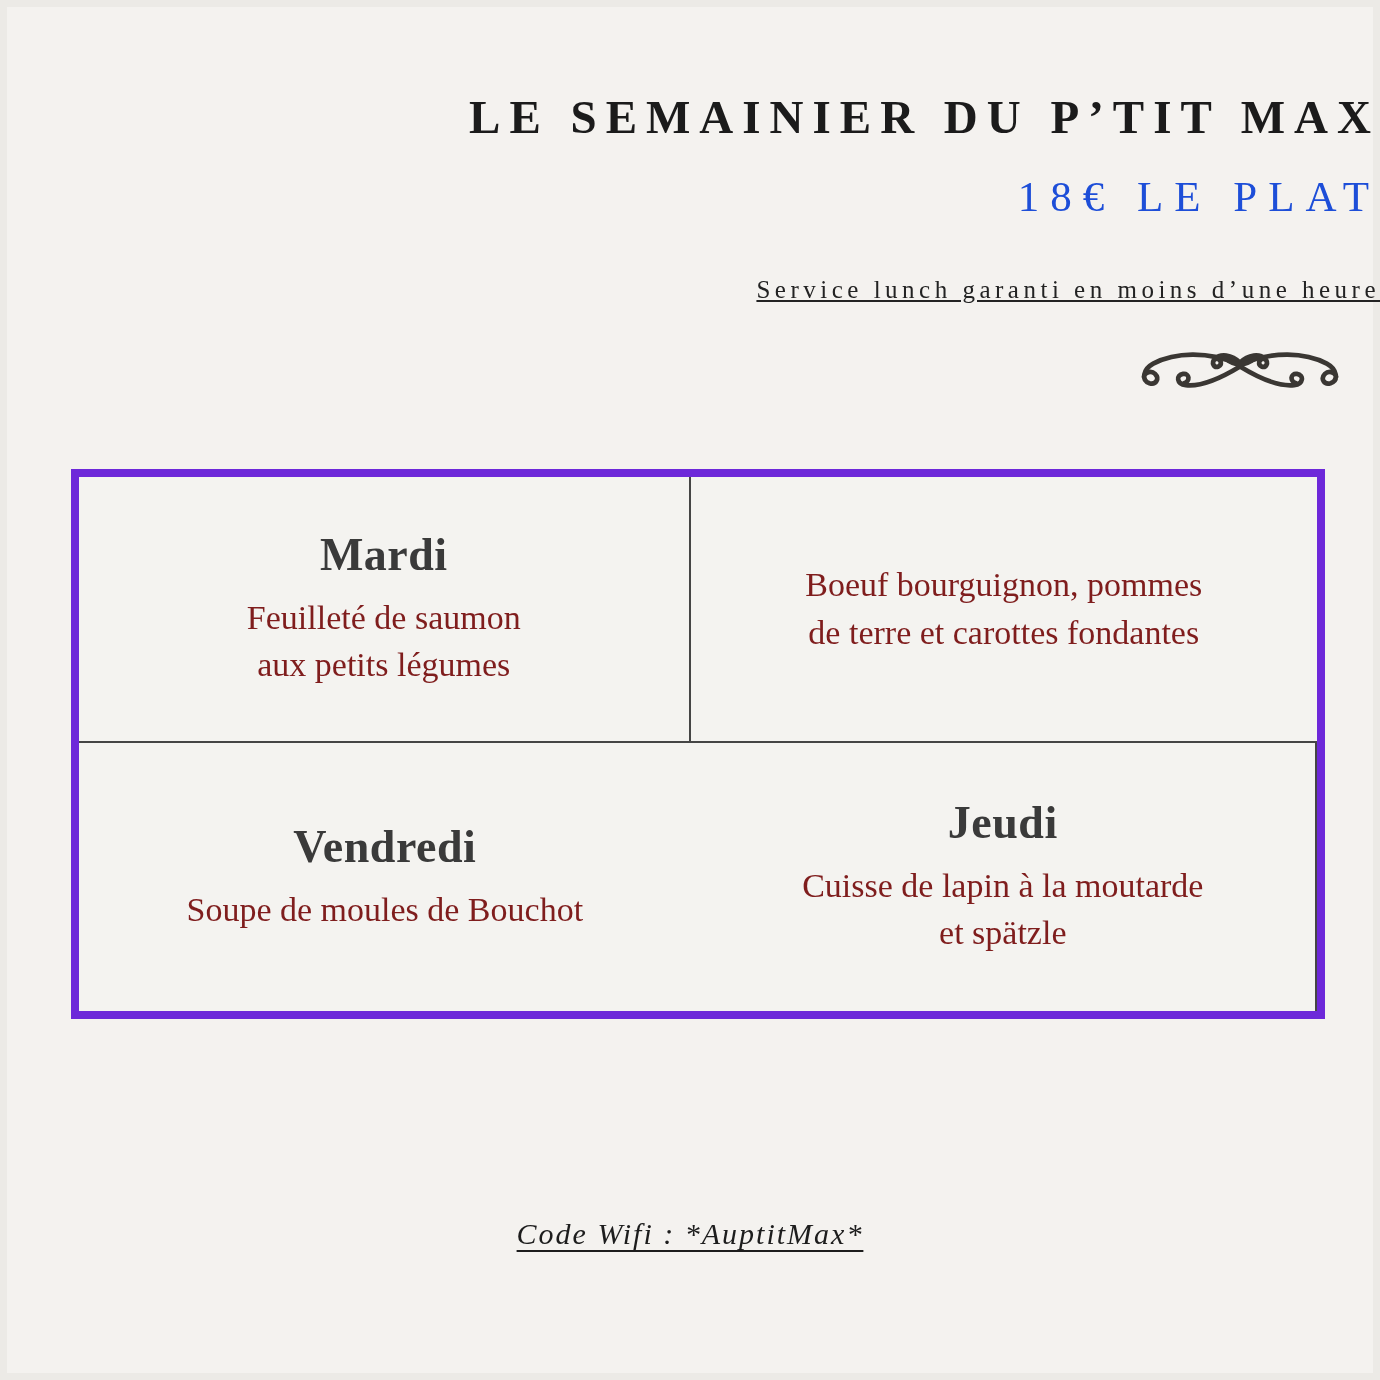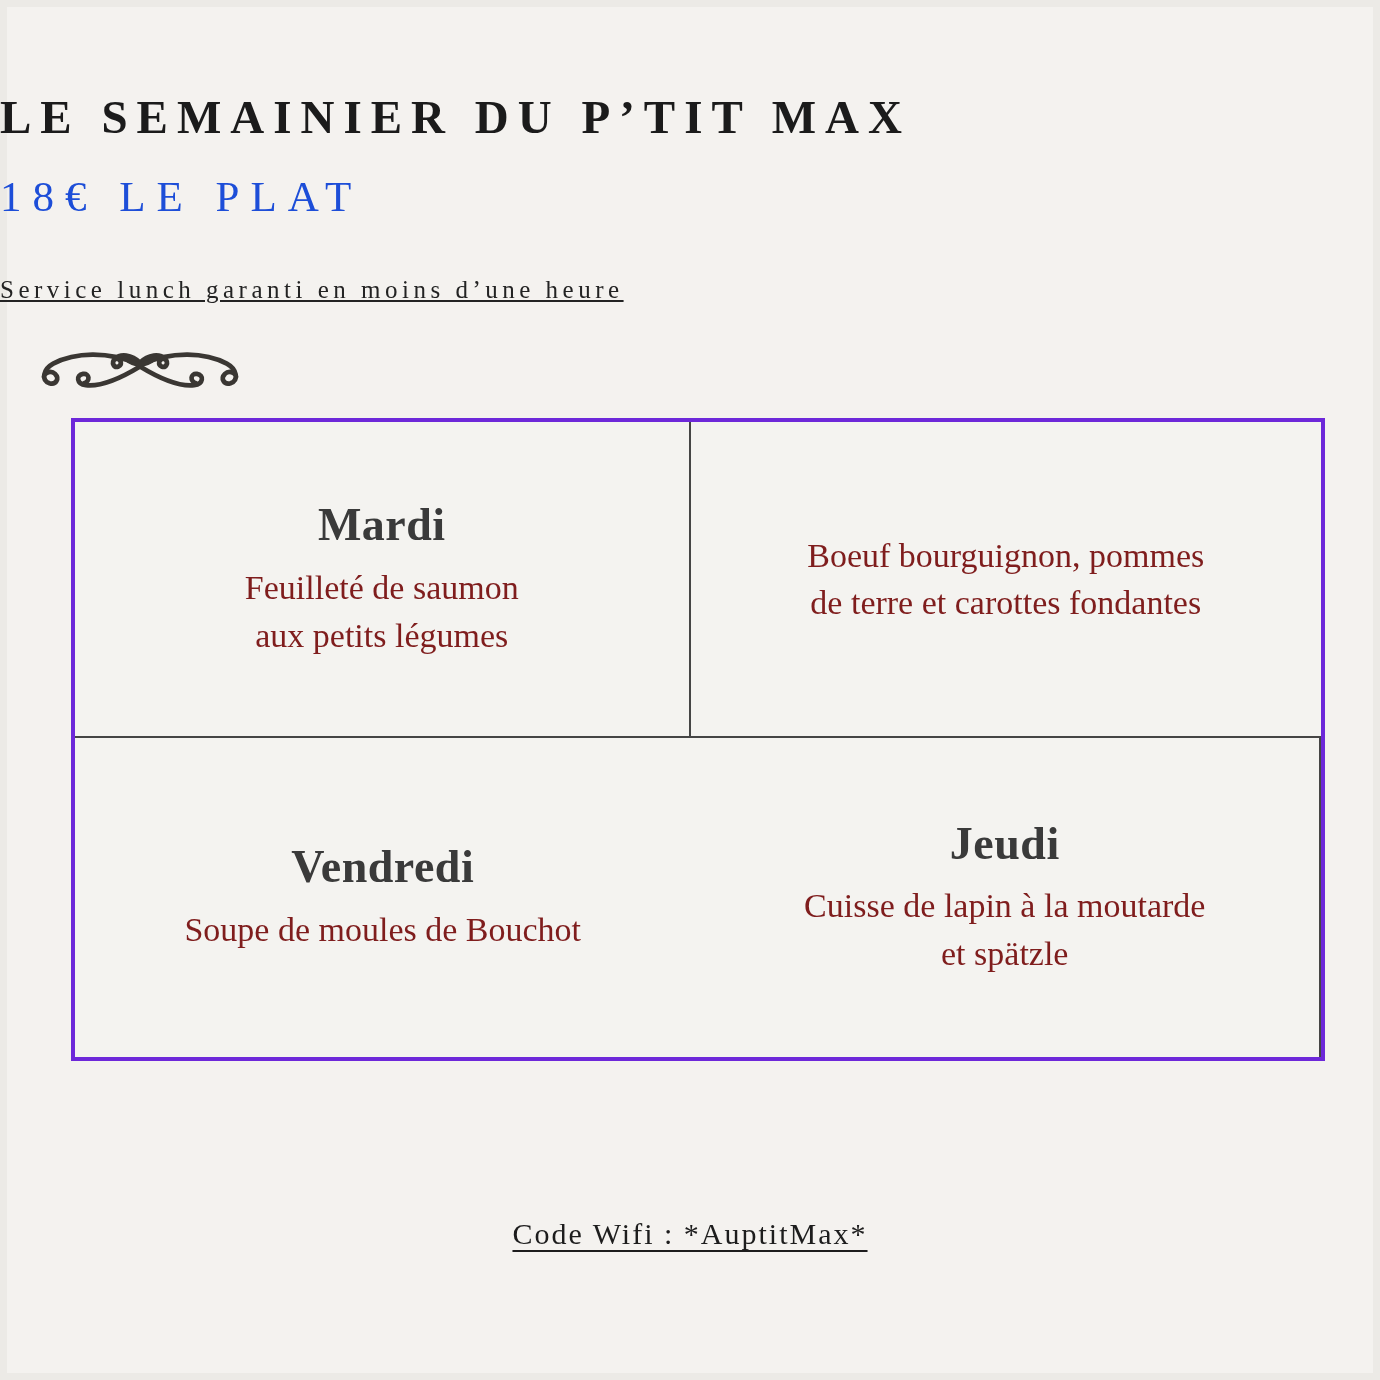--- a/index.html
+++ b/index.html
@@ -7,21 +7,21 @@
   .page {
     position: relative;
     width: 1380px;
     height: 1380px;
     background: #f4f2ef;
     font-family: "Liberation Serif", "DejaVu Serif", serif;
     color: #1b1b1b;
     overflow: hidden;
     box-shadow: inset 0 0 0 7px #eceae6;
   }
-  .header { position: absolute; top: 0; left: 0; right: 0; text-align: left; }
+  .header { position: absolute; top: 0; left: 0; right: 0; text-align: right; }
   .title {
     margin-top: 94px;
     font-size: 47px;
     font-weight: 700;
     letter-spacing: 9px;
     line-height: 1.0;
     color: #1b1b1b;
   }
   .price-line {
     margin-top: 32px;
@@ -37,28 +37,28 @@
     letter-spacing: 4.5px;
     line-height: 1.15;
     color: #232323;
     text-decoration: underline;
   }
   .flourish { margin-top: 40px; }
   .flourish svg { width: 280px; height: 56px; }
 
   .menu-grid {
     position: absolute;
-    top: 418px;
+    top: 469px;
     left: 71px;
     width: 1254px;
-    height: 643px;
+    height: 550px;
     display: grid;
     grid-template-columns: 49.4% 50.6%;
     grid-template-rows: 49.8% 50.2%;
-    border: 4px solid #6d28d9;
+    border: 8px solid #6d28d9;
     background: #f4f3f0;
   }
   .cell {
     display: flex;
     flex-direction: column;
     align-items: center;
     justify-content: center;
     text-align: center;
     padding: 10px 24px;
   }
@@ -81,20 +81,21 @@
 
   .footer-wifi {
     position: absolute;
     top: 1216px;
     left: 0; right: 0;
     text-align: center;
     font-size: 30px;
     letter-spacing: 2px;
     line-height: 36px;
     color: #1d1d1d;
+    font-style: italic;
   }
   .footer-wifi span {
     text-decoration: underline;
     text-decoration-thickness: 2px;
     text-underline-offset: 6px;
   }
   .footer-address {
     position: absolute;
     top: 1258px;
     left: 0; right: 0;

